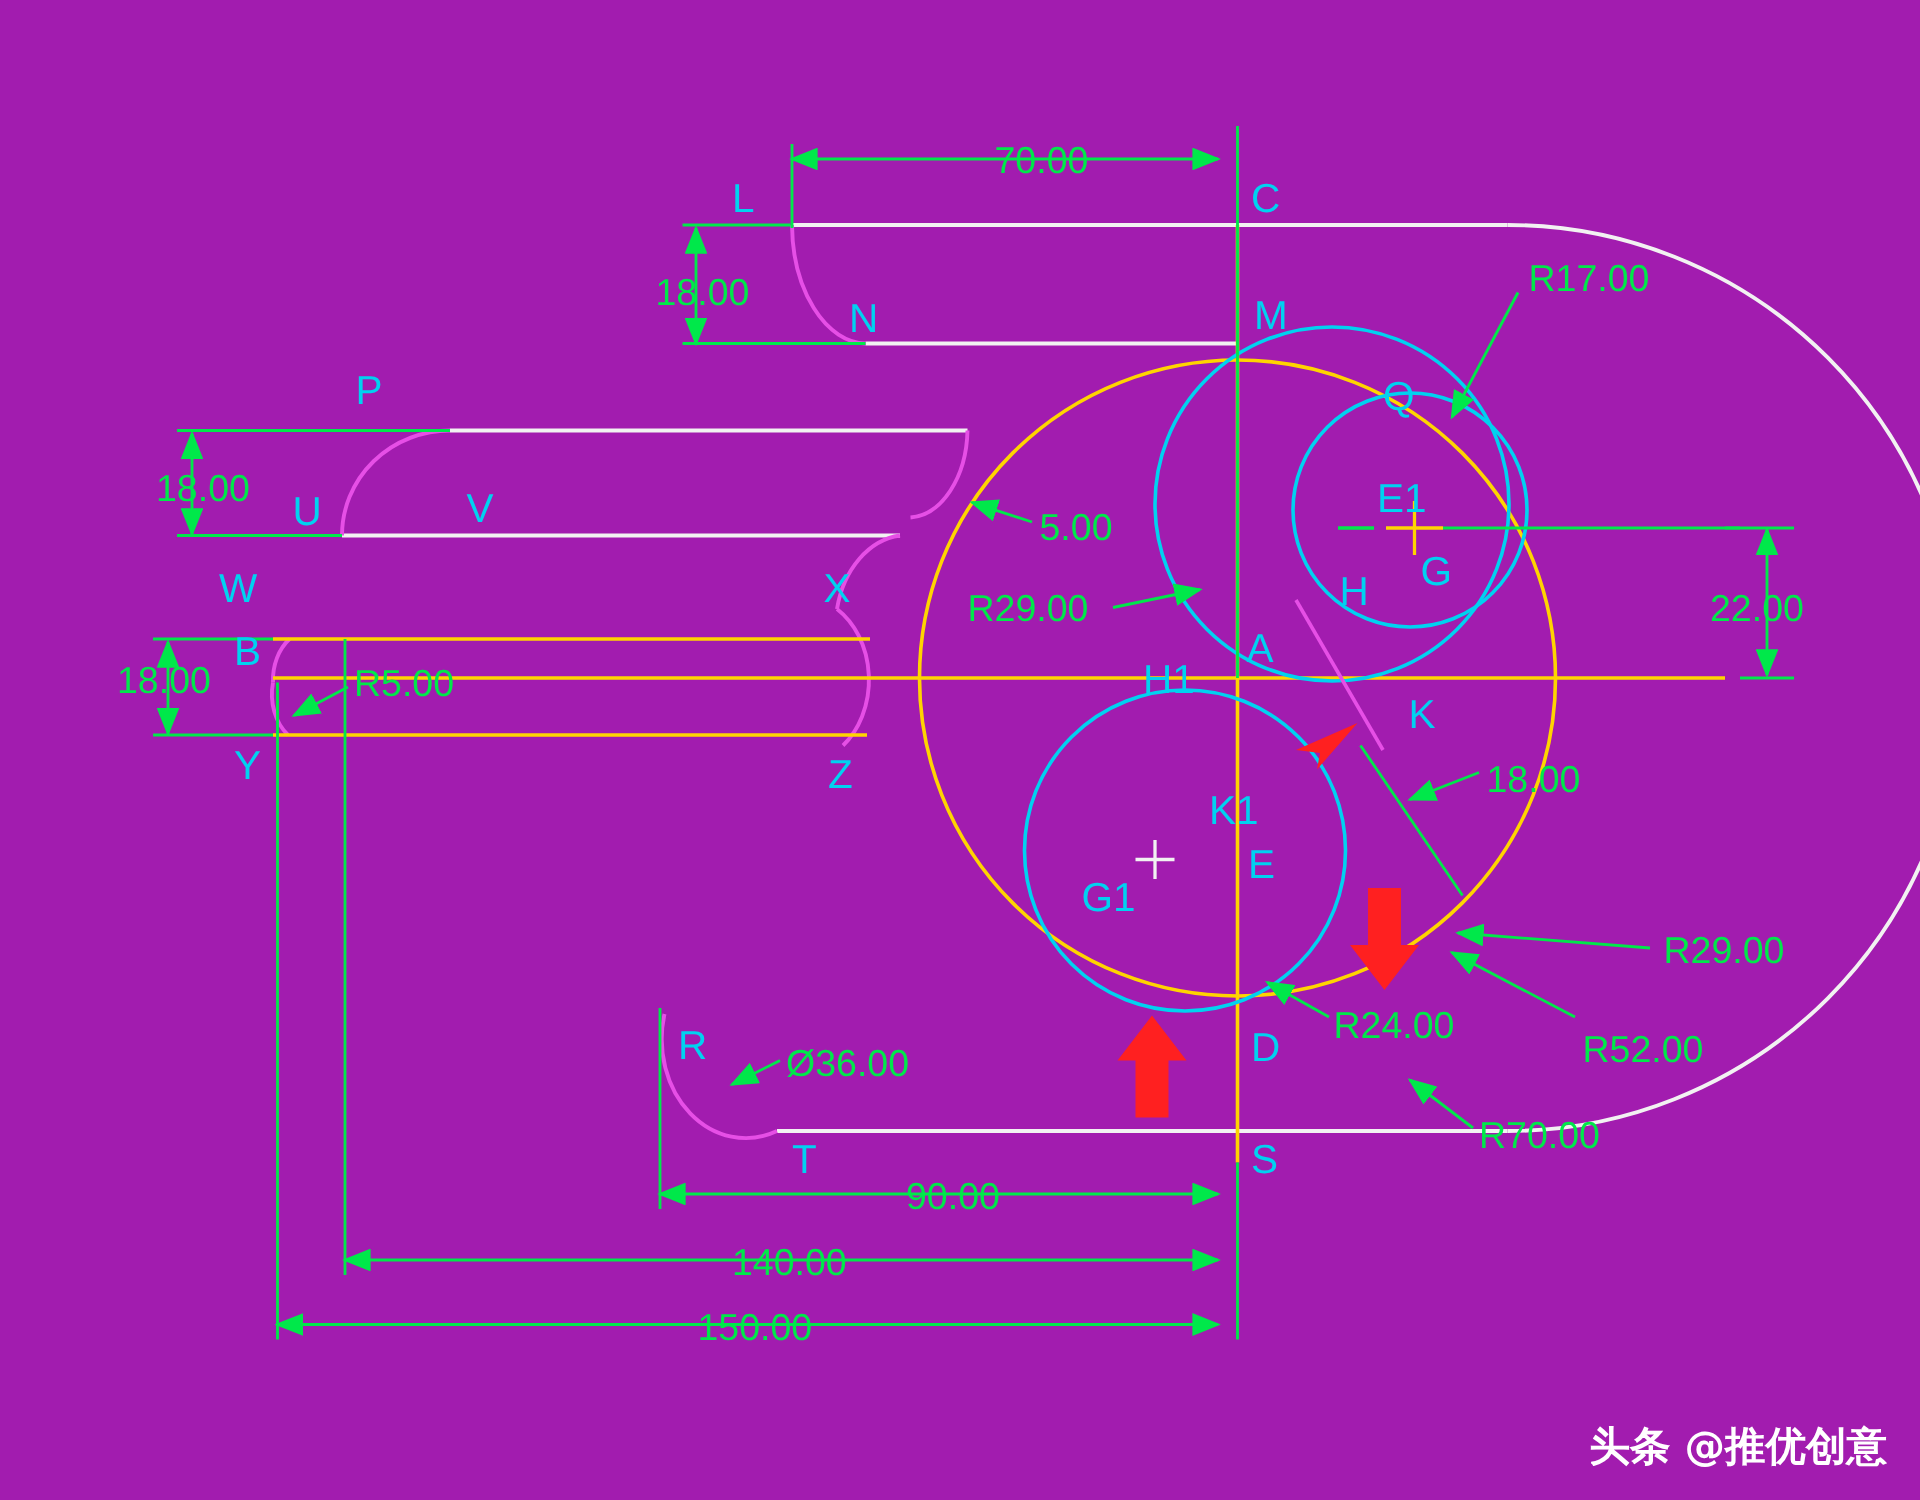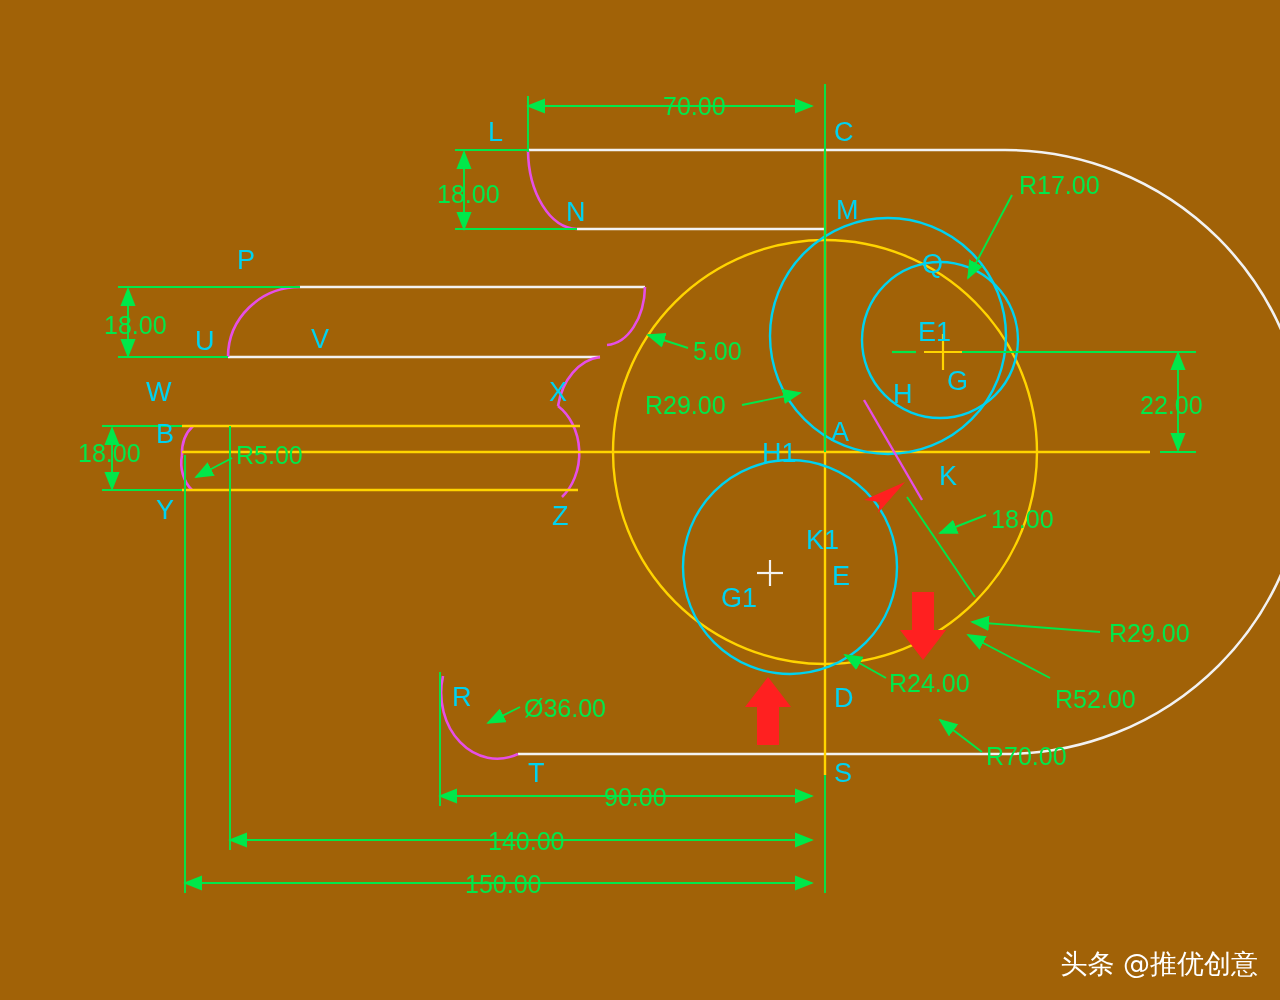--- a/index.html
+++ b/index.html
@@ -1,34 +1,34 @@
 <!DOCTYPE html>
 <html><head>
 <meta charset="utf-8">
 <style>
   html,body{margin:0;padding:0;background:#1e2128;}
   body{width:1280px;height:1000px;overflow:hidden;font-family:"Liberation Sans",sans-serif;}
-  #stage{position:relative;width:1280px;height:1000px;background:#a16207;}
+  #stage{position:relative;width:1280px;height:1000px;background:#a21caf;}
   svg{position:absolute;left:0;top:0;}
   .wm{
     position:absolute;
     left:185px; top:410px;
     font-size:86px;
     font-weight:bold;
     color:rgba(255,255,255,0.085);
     letter-spacing:4px;
     user-select:none;
     font-family:"DejaVu Sans",sans-serif;
   }
   .footer{
     position:absolute;
     right:22px; bottom:18px;
     color:#ffffff;
     font-size:27px;
-    font-weight:normal;
+    font-weight:bold;
     font-family:"DejaVu Sans",sans-serif;
     text-align:right;
   }
   text{font-family:"Liberation Sans",sans-serif;}
 </style>
 </head>
 <body>
 
 <div id="stage">
 

